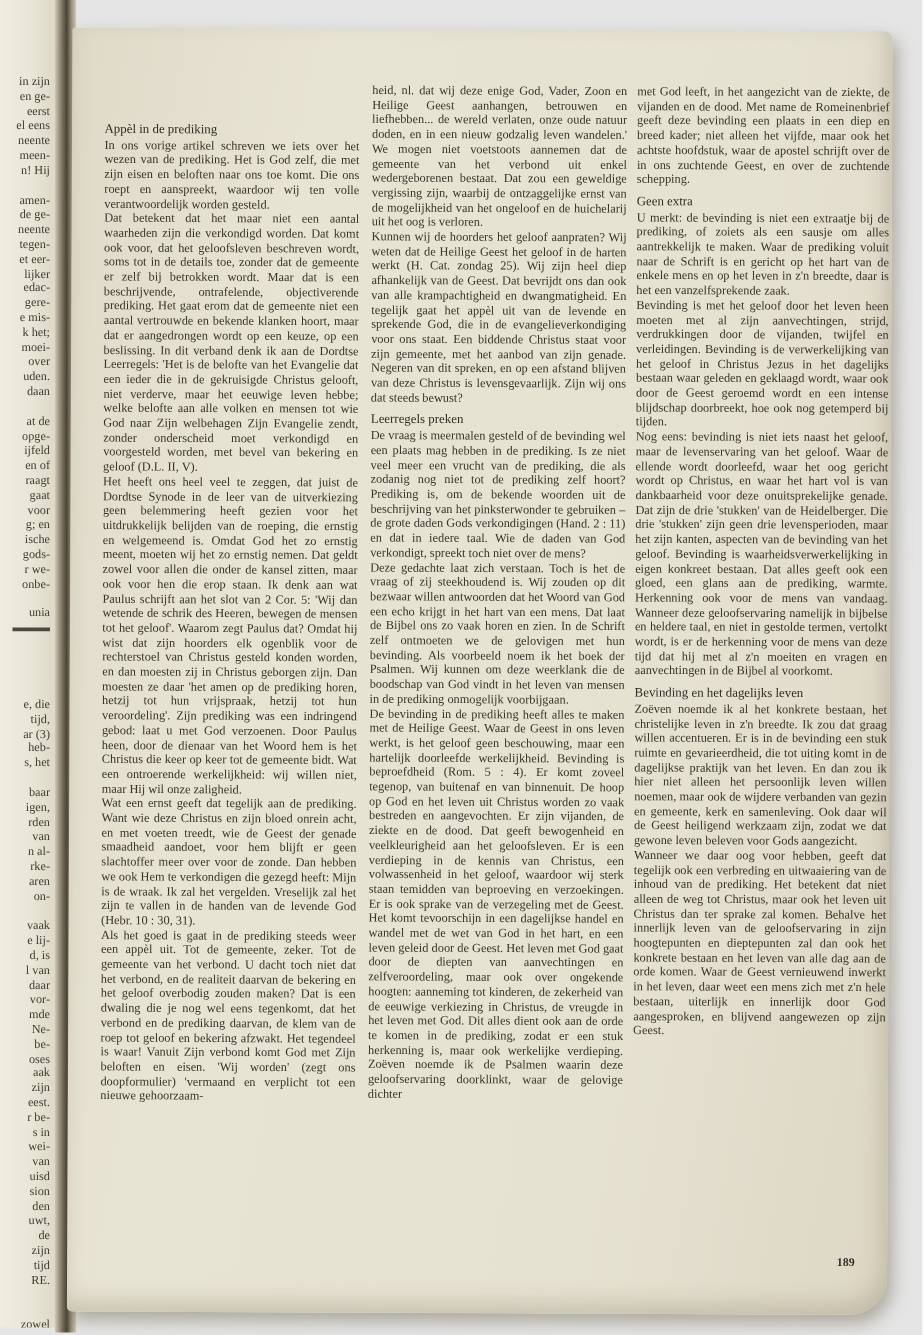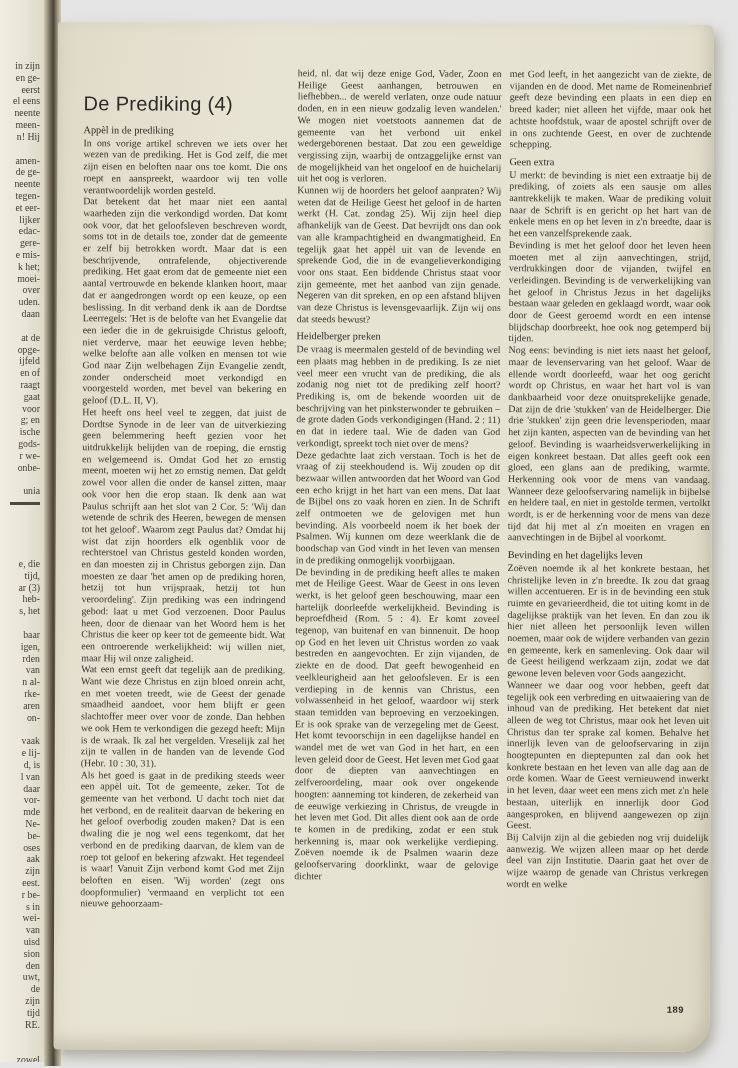--- a/index.html
+++ b/index.html
@@ -46,21 +46,21 @@
     font-size:20px;line-height:1.1;letter-spacing:0.3px;color:#2c2a24;
     margin:0 0 10px 0;text-align:left;
   }
   .blk-heading{
     font-size:10.3px;font-weight:normal;color:#2e2b24;
     margin:6px 0 1px 0;text-align:left;
   }
   .blk-para{margin:0;hyphens:auto;-webkit-hyphens:auto;}
   .page-number{
     position:absolute;right:26px;bottom:36px;
-    font-size:9.5px;font-weight:bold;color:#33302a;font-family:Liberation Mono, monospace;
+    font-size:9.5px;font-weight:bold;color:#33302a;
   }
 </style>
 </head>
 <body>
 
 <div class="scan">
 
   <div class="left-edge">
     <div class="sliver-lines">
         <div class="sliver-line">in zijn</div>
@@ -148,43 +148,41 @@
         <div class="sliver-gap"></div>
         <div class="sliver-gap"></div>
         <div class="sliver-line">zowel</div>
       </div>
   </div>
 
   <div class="gutter"></div>
 
   <div class="page">
     <div class="col col-1">
-        <h1 class="blk-title">De Prediking (4)</h1>
         <h3 class="blk-heading">Appèl in de prediking</h3>
         <p class="blk-para">In ons vorige artikel schreven we iets over het wezen van de prediking. Het is God zelf, die met zijn eisen en beloften naar ons toe komt. Die ons roept en aanspreekt, waardoor wij ten volle verantwoordelijk worden gesteld.</p>
         <p class="blk-para">Dat betekent dat het maar niet een aantal waarheden zijn die verkondigd worden. Dat komt ook voor, dat het geloofsleven beschreven wordt, soms tot in de details toe, zonder dat de gemeente er zelf bij betrokken wordt. Maar dat is een beschrijvende, ontrafelende, objectiverende prediking. Het gaat erom dat de gemeente niet een aantal vertrouwde en bekende klanken hoort, maar dat er aangedrongen wordt op een keuze, op een beslissing. In dit verband denk ik aan de Dordtse Leerregels: 'Het is de belofte van het Evangelie dat een ieder die in de gekruisigde Christus gelooft, niet verderve, maar het eeuwige leven hebbe; welke belofte aan alle volken en mensen tot wie God naar Zijn welbehagen Zijn Evangelie zendt, zonder onderscheid moet verkondigd en voorgesteld worden, met bevel van bekering en geloof (D.L. II, V).</p>
         <p class="blk-para">Het heeft ons heel veel te zeggen, dat juist de Dordtse Synode in de leer van de uitverkiezing geen belemmering heeft gezien voor het uitdrukkelijk belijden van de roeping, die ernstig en welgemeend is. Omdat God het zo ernstig meent, moeten wij het zo ernstig nemen. Dat geldt zowel voor allen die onder de kansel zitten, maar ook voor hen die erop staan. Ik denk aan wat Paulus schrijft aan het slot van 2 Cor. 5: 'Wij dan wetende de schrik des Heeren, bewegen de mensen tot het geloof'. Waarom zegt Paulus dat? Omdat hij wist dat zijn hoorders elk ogenblik voor de rechterstoel van Christus gesteld konden worden, en dan moesten zij in Christus geborgen zijn. Dan moesten ze daar 'het amen op de prediking horen, hetzij tot hun vrijspraak, hetzij tot hun veroordeling'. Zijn prediking was een indringend gebod: laat u met God verzoenen. Door Paulus heen, door de dienaar van het Woord hem is het Christus die keer op keer tot de gemeente bidt. Wat een ontroerende werkelijkheid: wij willen niet, maar Hij wil onze zaligheid.</p>
         <p class="blk-para">Wat een ernst geeft dat tegelijk aan de prediking. Want wie deze Christus en zijn bloed onrein acht, en met voeten treedt, wie de Geest der genade smaadheid aandoet, voor hem blijft er geen slachtoffer meer over voor de zonde. Dan hebben we ook Hem te verkondigen die gezegd heeft: Mijn is de wraak. Ik zal het vergelden. Vreselijk zal het zijn te vallen in de handen van de levende God (Hebr. 10 : 30, 31).</p>
         <p class="blk-para">Als het goed is gaat in de prediking steeds weer een appèl uit. Tot de gemeente, zeker. Tot de gemeente van het verbond. U dacht toch niet dat het verbond, en de realiteit daarvan de bekering en het geloof overbodig zouden maken? Dat is een dwaling die je nog wel eens tegenkomt, dat het verbond en de prediking daarvan, de klem van de roep tot geloof en bekering afzwakt. Het tegendeel is waar! Vanuit Zijn verbond komt God met Zijn beloften en eisen. 'Wij worden' (zegt ons doopformulier) 'vermaand en verplicht tot een nieuwe gehoorzaam-</p>
       </div>
     <div class="col col-2">
         <p class="blk-para">heid, nl. dat wij deze enige God, Vader, Zoon en Heilige Geest aanhangen, betrouwen en liefhebben... de wereld verlaten, onze oude natuur doden, en in een nieuw godzalig leven wandelen.' We mogen niet voetstoots aannemen dat de gemeente van het verbond uit enkel wedergeborenen bestaat. Dat zou een geweldige vergissing zijn, waarbij de ontzaggelijke ernst van de mogelijkheid van het ongeloof en de huichelarij uit het oog is verloren.</p>
         <p class="blk-para">Kunnen wij de hoorders het geloof aanpraten? Wij weten dat de Heilige Geest het geloof in de harten werkt (H. Cat. zondag 25). Wij zijn heel diep afhankelijk van de Geest. Dat bevrijdt ons dan ook van alle krampachtigheid en dwangmatigheid. En tegelijk gaat het appèl uit van de levende en sprekende God, die in de evangelieverkondiging voor ons staat. Een biddende Christus staat voor zijn gemeente, met het aanbod van zijn genade. Negeren van dit spreken, en op een afstand blijven van deze Christus is levensgevaarlijk. Zijn wij ons dat steeds bewust?</p>
-        <h3 class="blk-heading">Heidelberger preken</h3>
+        <h3 class="blk-heading">Leerregels preken</h3>
         <p class="blk-para">De vraag is meermalen gesteld of de bevinding wel een plaats mag hebben in de prediking. Is ze niet veel meer een vrucht van de prediking, die als zodanig nog niet tot de prediking zelf hoort? Prediking is, om de bekende woorden uit de beschrijving van het pinksterwonder te gebruiken – de grote daden Gods verkondigingen (Hand. 2 : 11) en dat in iedere taal. Wie de daden van God verkondigt, spreekt toch niet over de mens?</p>
         <p class="blk-para">Deze gedachte laat zich verstaan. Toch is het de vraag of zij steekhoudend is. Wij zouden op dit bezwaar willen antwoorden dat het Woord van God een echo krijgt in het hart van een mens. Dat laat de Bijbel ons zo vaak horen en zien. In de Schrift zelf ontmoeten we de gelovigen met hun bevinding. Als voorbeeld noem ik het boek der Psalmen. Wij kunnen om deze weerklank die de boodschap van God vindt in het leven van mensen in de prediking onmogelijk voorbijgaan.</p>
         <p class="blk-para">De bevinding in de prediking heeft alles te maken met de Heilige Geest. Waar de Geest in ons leven werkt, is het geloof geen beschouwing, maar een hartelijk doorleefde werkelijkheid. Bevinding is beproefdheid (Rom. 5 : 4). Er komt zoveel tegenop, van buitenaf en van binnenuit. De hoop op God en het leven uit Christus worden zo vaak bestreden en aangevochten. Er zijn vijanden, de ziekte en de dood. Dat geeft bewogenheid en veelkleurigheid aan het geloofsleven. Er is een verdieping in de kennis van Christus, een volwassenheid in het geloof, waardoor wij sterk staan temidden van beproeving en verzoekingen. Er is ook sprake van de verzegeling met de Geest. Het komt tevoorschijn in een dagelijkse handel en wandel met de wet van God in het hart, en een leven geleid door de Geest. Het leven met God gaat door de diepten van aanvechtingen en zelfveroordeling, maar ook over ongekende hoogten: aanneming tot kinderen, de zekerheid van de eeuwige verkiezing in Christus, de vreugde in het leven met God. Dit alles dient ook aan de orde te komen in de prediking, zodat er een stuk herkenning is, maar ook werkelijke verdieping. Zoëven noemde ik de Psalmen waarin deze geloofservaring doorklinkt, waar de gelovige dichter</p>
       </div>
     <div class="col col-3">
         <p class="blk-para">met God leeft, in het aangezicht van de ziekte, de vijanden en de dood. Met name de Romeinenbrief geeft deze bevinding een plaats in een diep en breed kader; niet alleen het vijfde, maar ook het achtste hoofdstuk, waar de apostel schrijft over de in ons zuchtende Geest, en over de zuchtende schepping.</p>
         <h3 class="blk-heading">Geen extra</h3>
         <p class="blk-para">U merkt: de bevinding is niet een extraatje bij de prediking, of zoiets als een sausje om alles aantrekkelijk te maken. Waar de prediking voluit naar de Schrift is en gericht op het hart van de enkele mens en op het leven in z'n breedte, daar is het een vanzelfsprekende zaak.</p>
         <p class="blk-para">Bevinding is met het geloof door het leven heen moeten met al zijn aanvechtingen, strijd, verdrukkingen door de vijanden, twijfel en verleidingen. Bevinding is de verwerkelijking van het geloof in Christus Jezus in het dagelijks bestaan waar geleden en geklaagd wordt, waar ook door de Geest geroemd wordt en een intense blijdschap doorbreekt, hoe ook nog getemperd bij tijden.</p>
         <p class="blk-para">Nog eens: bevinding is niet iets naast het geloof, maar de levenservaring van het geloof. Waar de ellende wordt doorleefd, waar het oog gericht wordt op Christus, en waar het hart vol is van dankbaarheid voor deze onuitsprekelijke genade. Dat zijn de drie 'stukken' van de Heidelberger. Die drie 'stukken' zijn geen drie levensperioden, maar het zijn kanten, aspecten van de bevinding van het geloof. Bevinding is waarheidsverwerkelijking in eigen konkreet bestaan. Dat alles geeft ook een gloed, een glans aan de prediking, warmte. Herkenning ook voor de mens van vandaag. Wanneer deze geloofservaring namelijk in bijbelse en heldere taal, en niet in gestolde termen, vertolkt wordt, is er de herkenning voor de mens van deze tijd dat hij met al z'n moeiten en vragen en aanvechtingen in de Bijbel al voorkomt.</p>
         <h3 class="blk-heading">Bevinding en het dagelijks leven</h3>
         <p class="blk-para">Zoëven noemde ik al het konkrete bestaan, het christelijke leven in z'n breedte. Ik zou dat graag willen accentueren. Er is in de bevinding een stuk ruimte en gevarieerdheid, die tot uiting komt in de dagelijkse praktijk van het leven. En dan zou ik hier niet alleen het persoonlijk leven willen noemen, maar ook de wijdere verbanden van gezin en gemeente, kerk en samenleving. Ook daar wil de Geest heiligend werkzaam zijn, zodat we dat gewone leven beleven voor Gods aangezicht.</p>
         <p class="blk-para">Wanneer we daar oog voor hebben, geeft dat tegelijk ook een verbreding en uitwaaiering van de inhoud van de prediking. Het betekent dat niet alleen de weg tot Christus, maar ook het leven uit Christus dan ter sprake zal komen. Behalve het innerlijk leven van de geloofservaring in zijn hoogtepunten en dieptepunten zal dan ook het konkrete bestaan en het leven van alle dag aan de orde komen. Waar de Geest vernieuwend inwerkt in het leven, daar weet een mens zich met z'n hele bestaan, uiterlijk en innerlijk door God aangesproken, en blijvend aangewezen op zijn Geest.</p>
-        <p class="blk-para">Bij Calvijn zijn al die gebieden nog vrij duidelijk aanwezig. We wijzen alleen maar op het derde deel van zijn Institutie. Daarin gaat het over de wijze waarop de genade van Christus verkregen wordt en welke</p>
       </div>
     <div class="page-number">189</div>
   </div>
 
 </div>
 
 </body></html>

